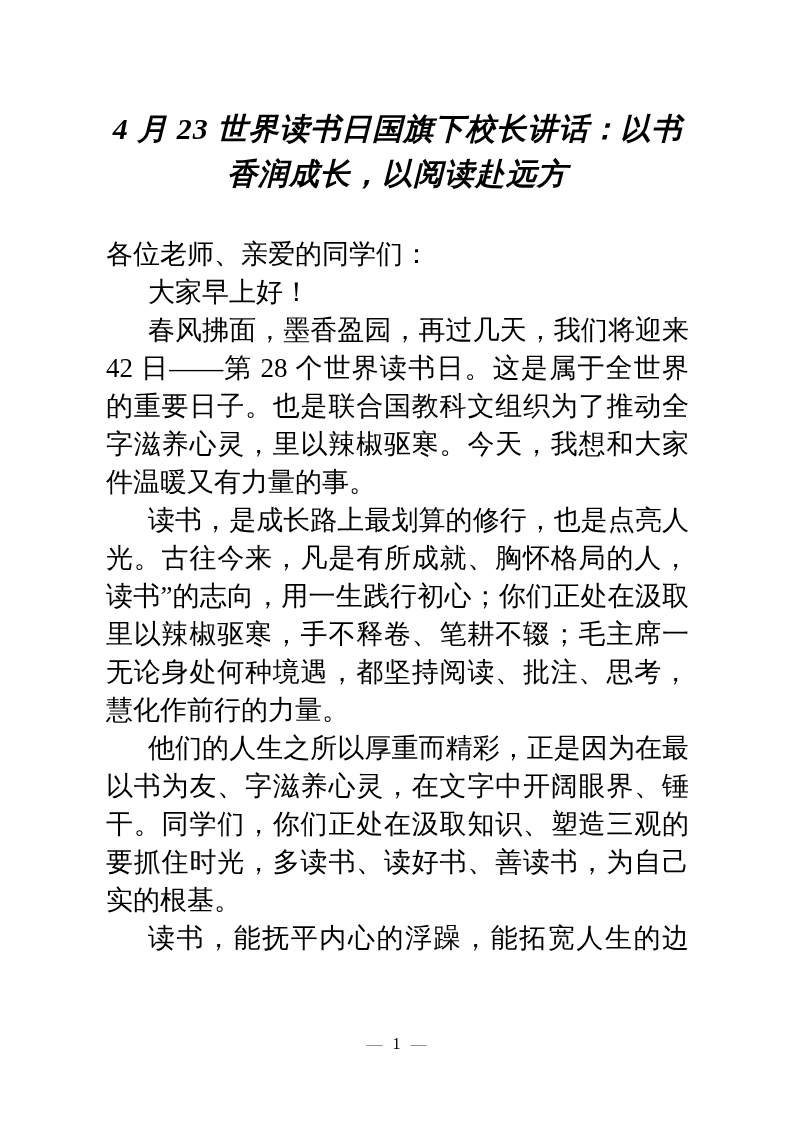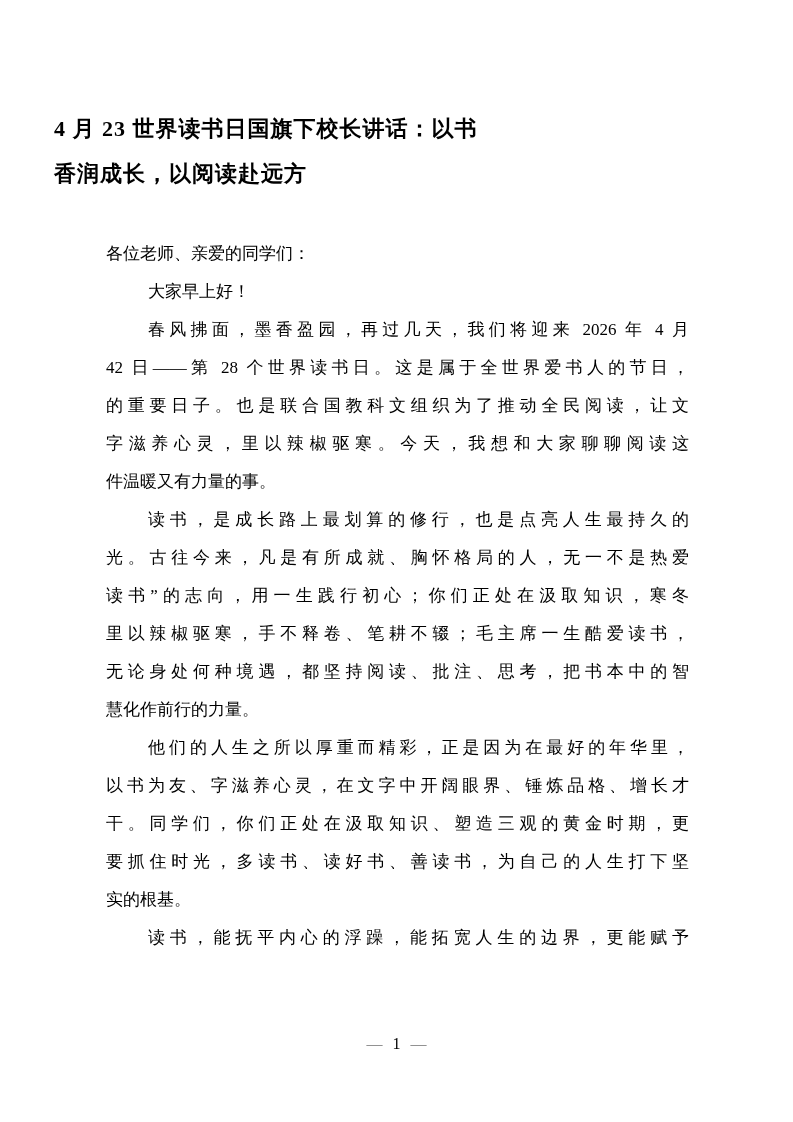--- a/index.html
+++ b/index.html
@@ -11,36 +11,37 @@
     position: relative;
     width: 793px;
     height: 1122px;
     background: #ffffff;
     font-family: "Liberation Serif", serif;
     color: #000000;
     overflow: hidden;
   }
   .doc-title {
     margin: 106px 52px 0 54px;
-    text-align: left;
+    text-align: center;
     font-weight: bold;
-    font-size: 22px;
+    font-size: 30px;
     line-height: 45px;
     letter-spacing: 1px;
+    font-style: italic;
   }
   .doc-body {
     position: absolute;
     left: 106px;
     right: 104px;
     top: 235px;
   }
   .line {
     height: 38px;
     line-height: 38px;
-    font-size: 17px;
+    font-size: 27px;
     text-align: justify;
     text-align-last: left;
     white-space: nowrap;
   }
   .line.fill {
     text-align-last: justify;
     text-justify: inter-character;
     white-space: normal;
     overflow: hidden;
   }

